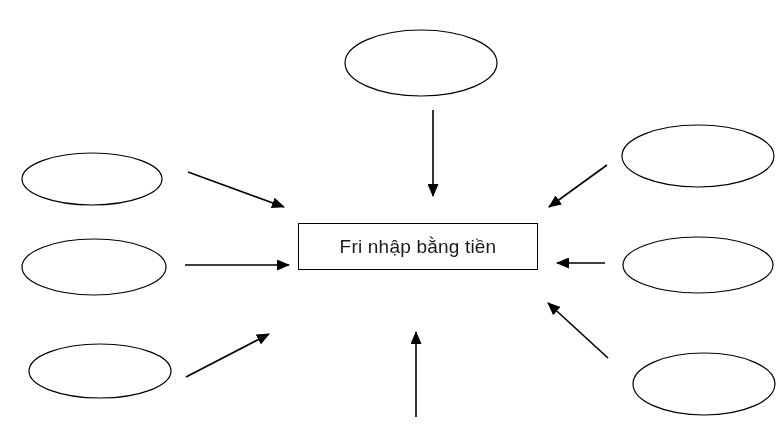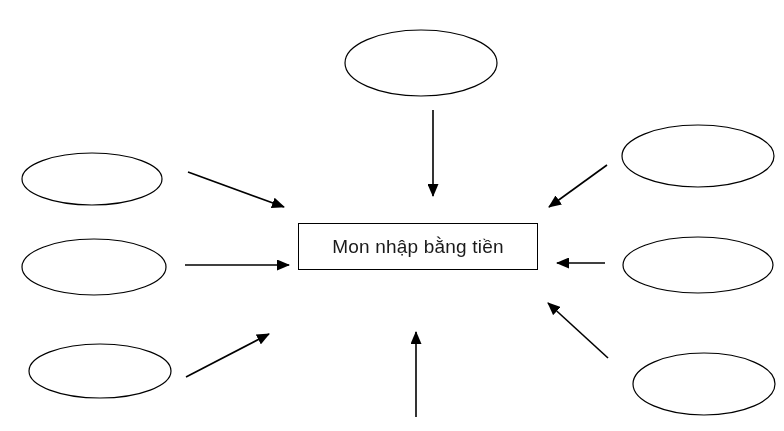--- a/index.html
+++ b/index.html
@@ -60,14 +60,14 @@
         <line x1="188" y1="172" x2="284" y2="207" stroke="#000000" stroke-width="1.6" marker-end="url(#arrowhead)"></line>
         <line x1="185" y1="265" x2="289" y2="265" stroke="#000000" stroke-width="1.6" marker-end="url(#arrowhead)"></line>
         <line x1="186" y1="377" x2="269" y2="334" stroke="#000000" stroke-width="1.6" marker-end="url(#arrowhead)"></line>
         <line x1="607" y1="165" x2="549" y2="207" stroke="#000000" stroke-width="1.6" marker-end="url(#arrowhead)"></line>
         <line x1="605" y1="263" x2="557" y2="263" stroke="#000000" stroke-width="1.6" marker-end="url(#arrowhead)"></line>
         <line x1="608" y1="358" x2="548" y2="303" stroke="#000000" stroke-width="1.6" marker-end="url(#arrowhead)"></line>
         <line x1="416" y1="417" x2="416" y2="332" stroke="#000000" stroke-width="1.6" marker-end="url(#arrowhead)"></line>
       </g>
   </svg>
 
-  <div class="center-box" style="left: 298px; top: 223px; width: 240px; height: 47px;">Mon nhập bằng tiền</div>
+  <div class="center-box" style="left: 298px; top: 223px; width: 240px; height: 47px;">Fri nhập bằng tiền</div>
 </div>
 
 </body></html>

